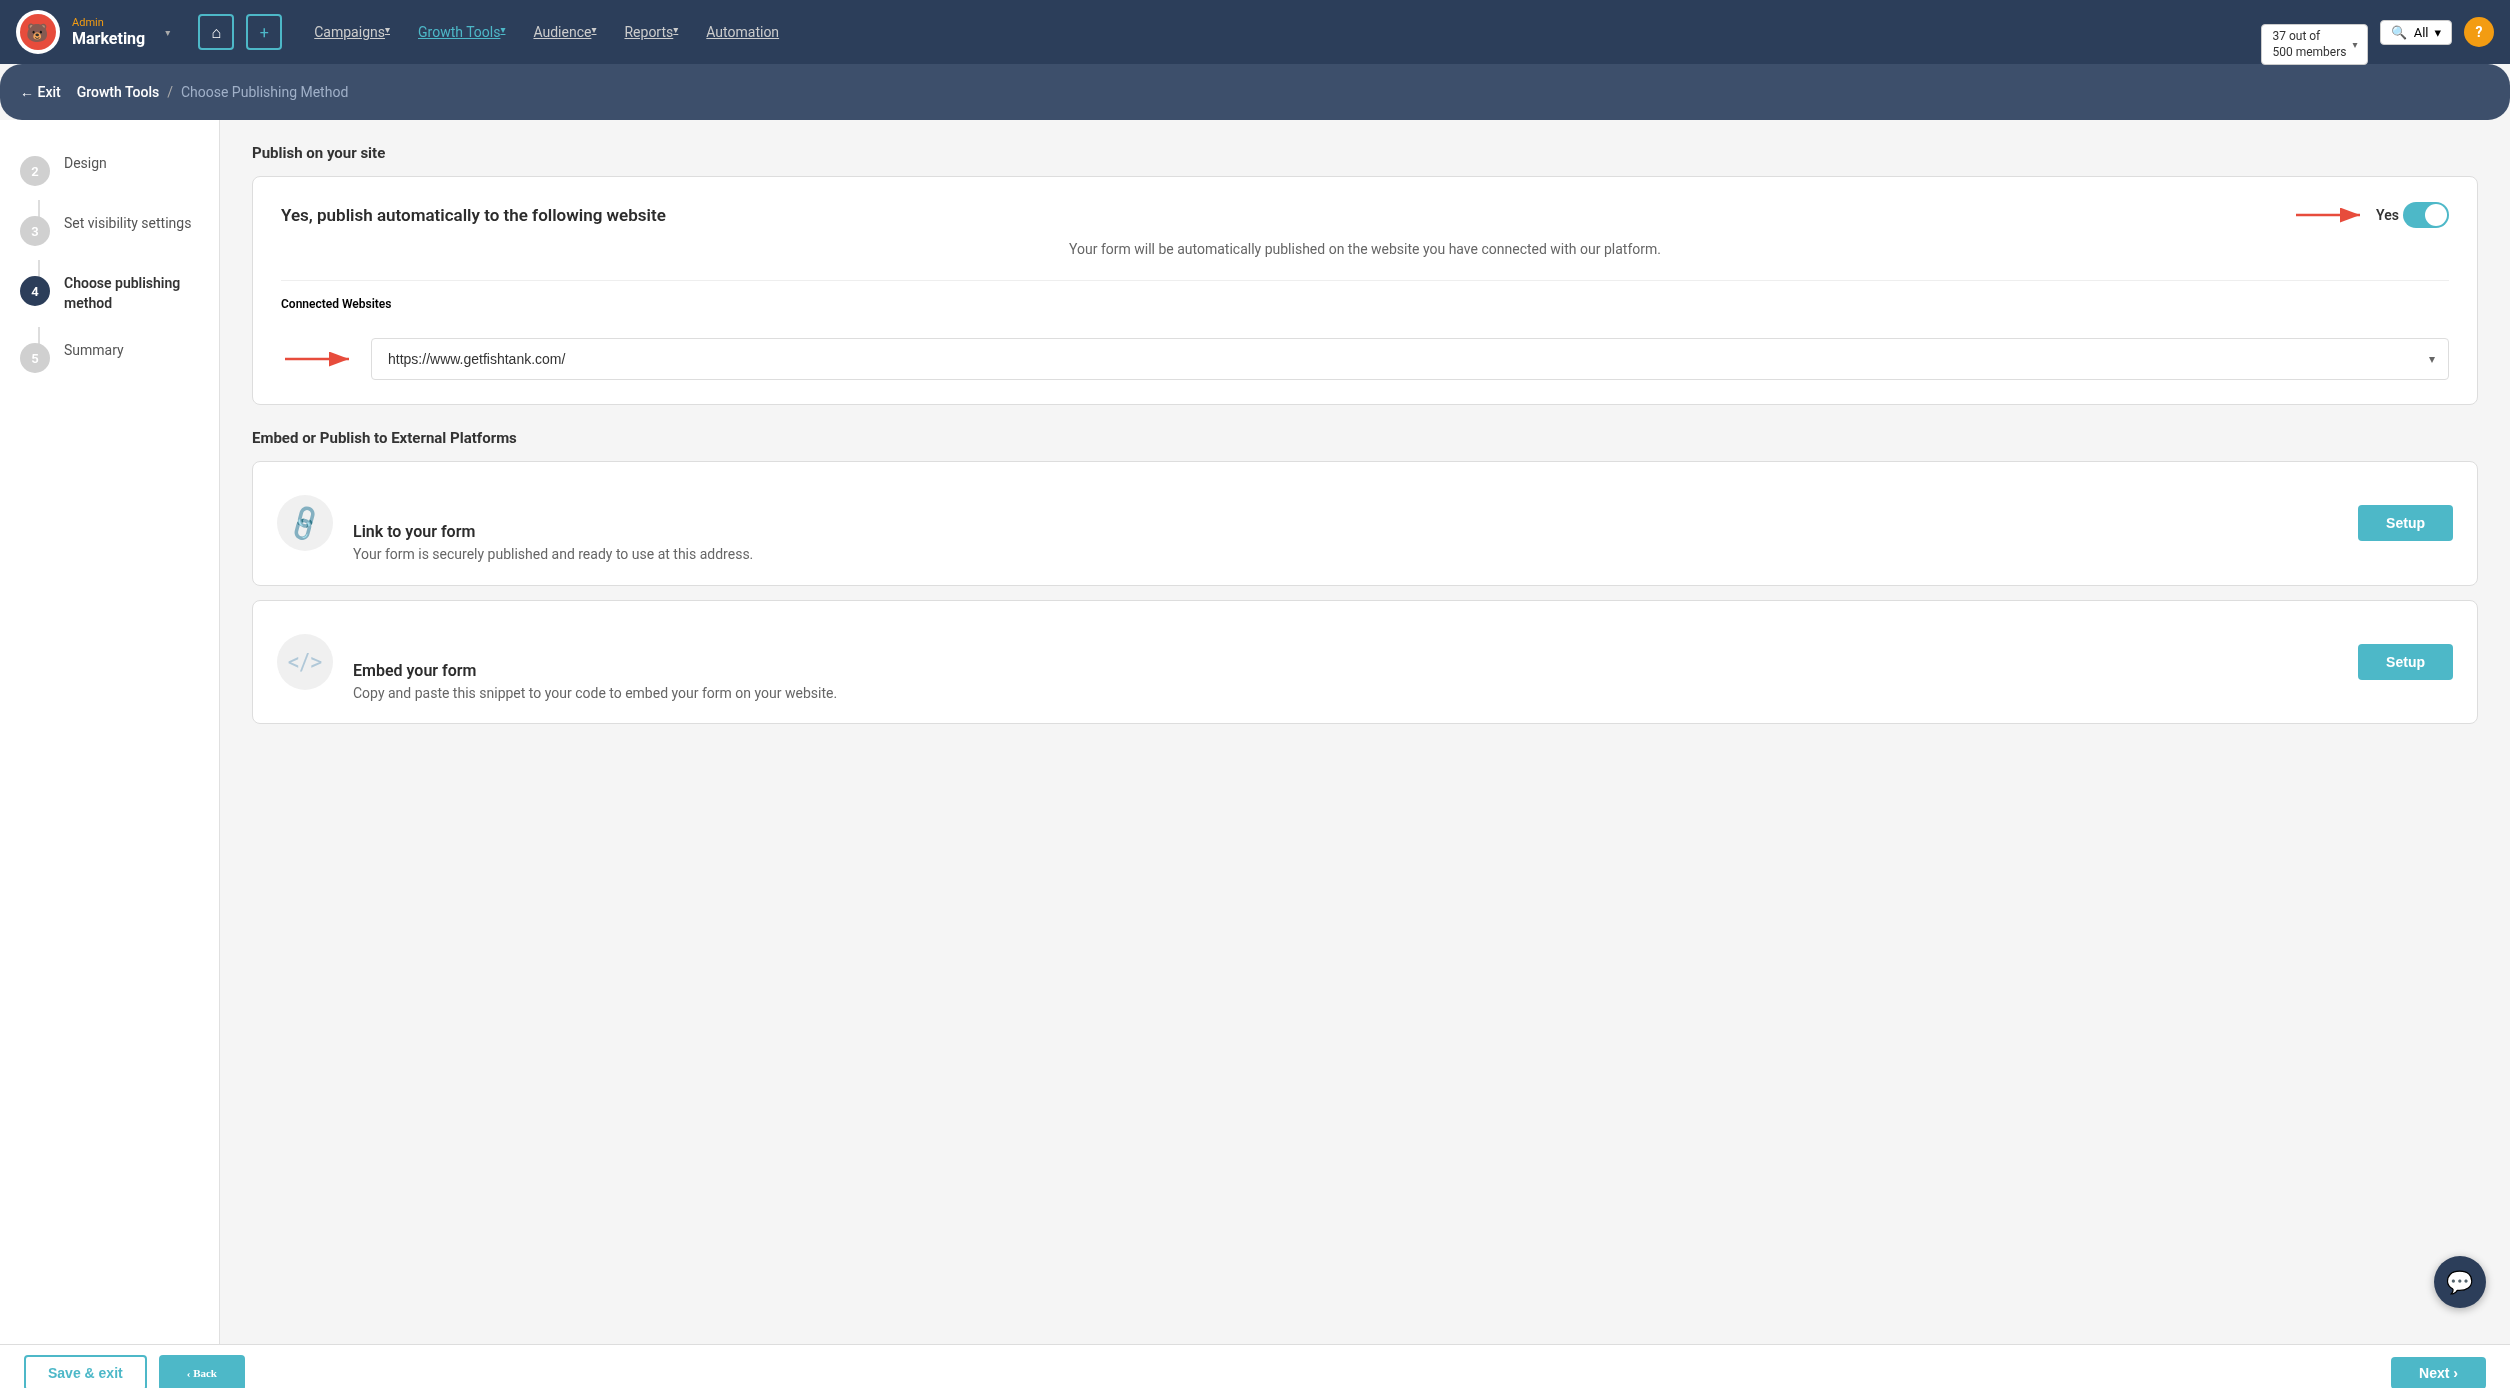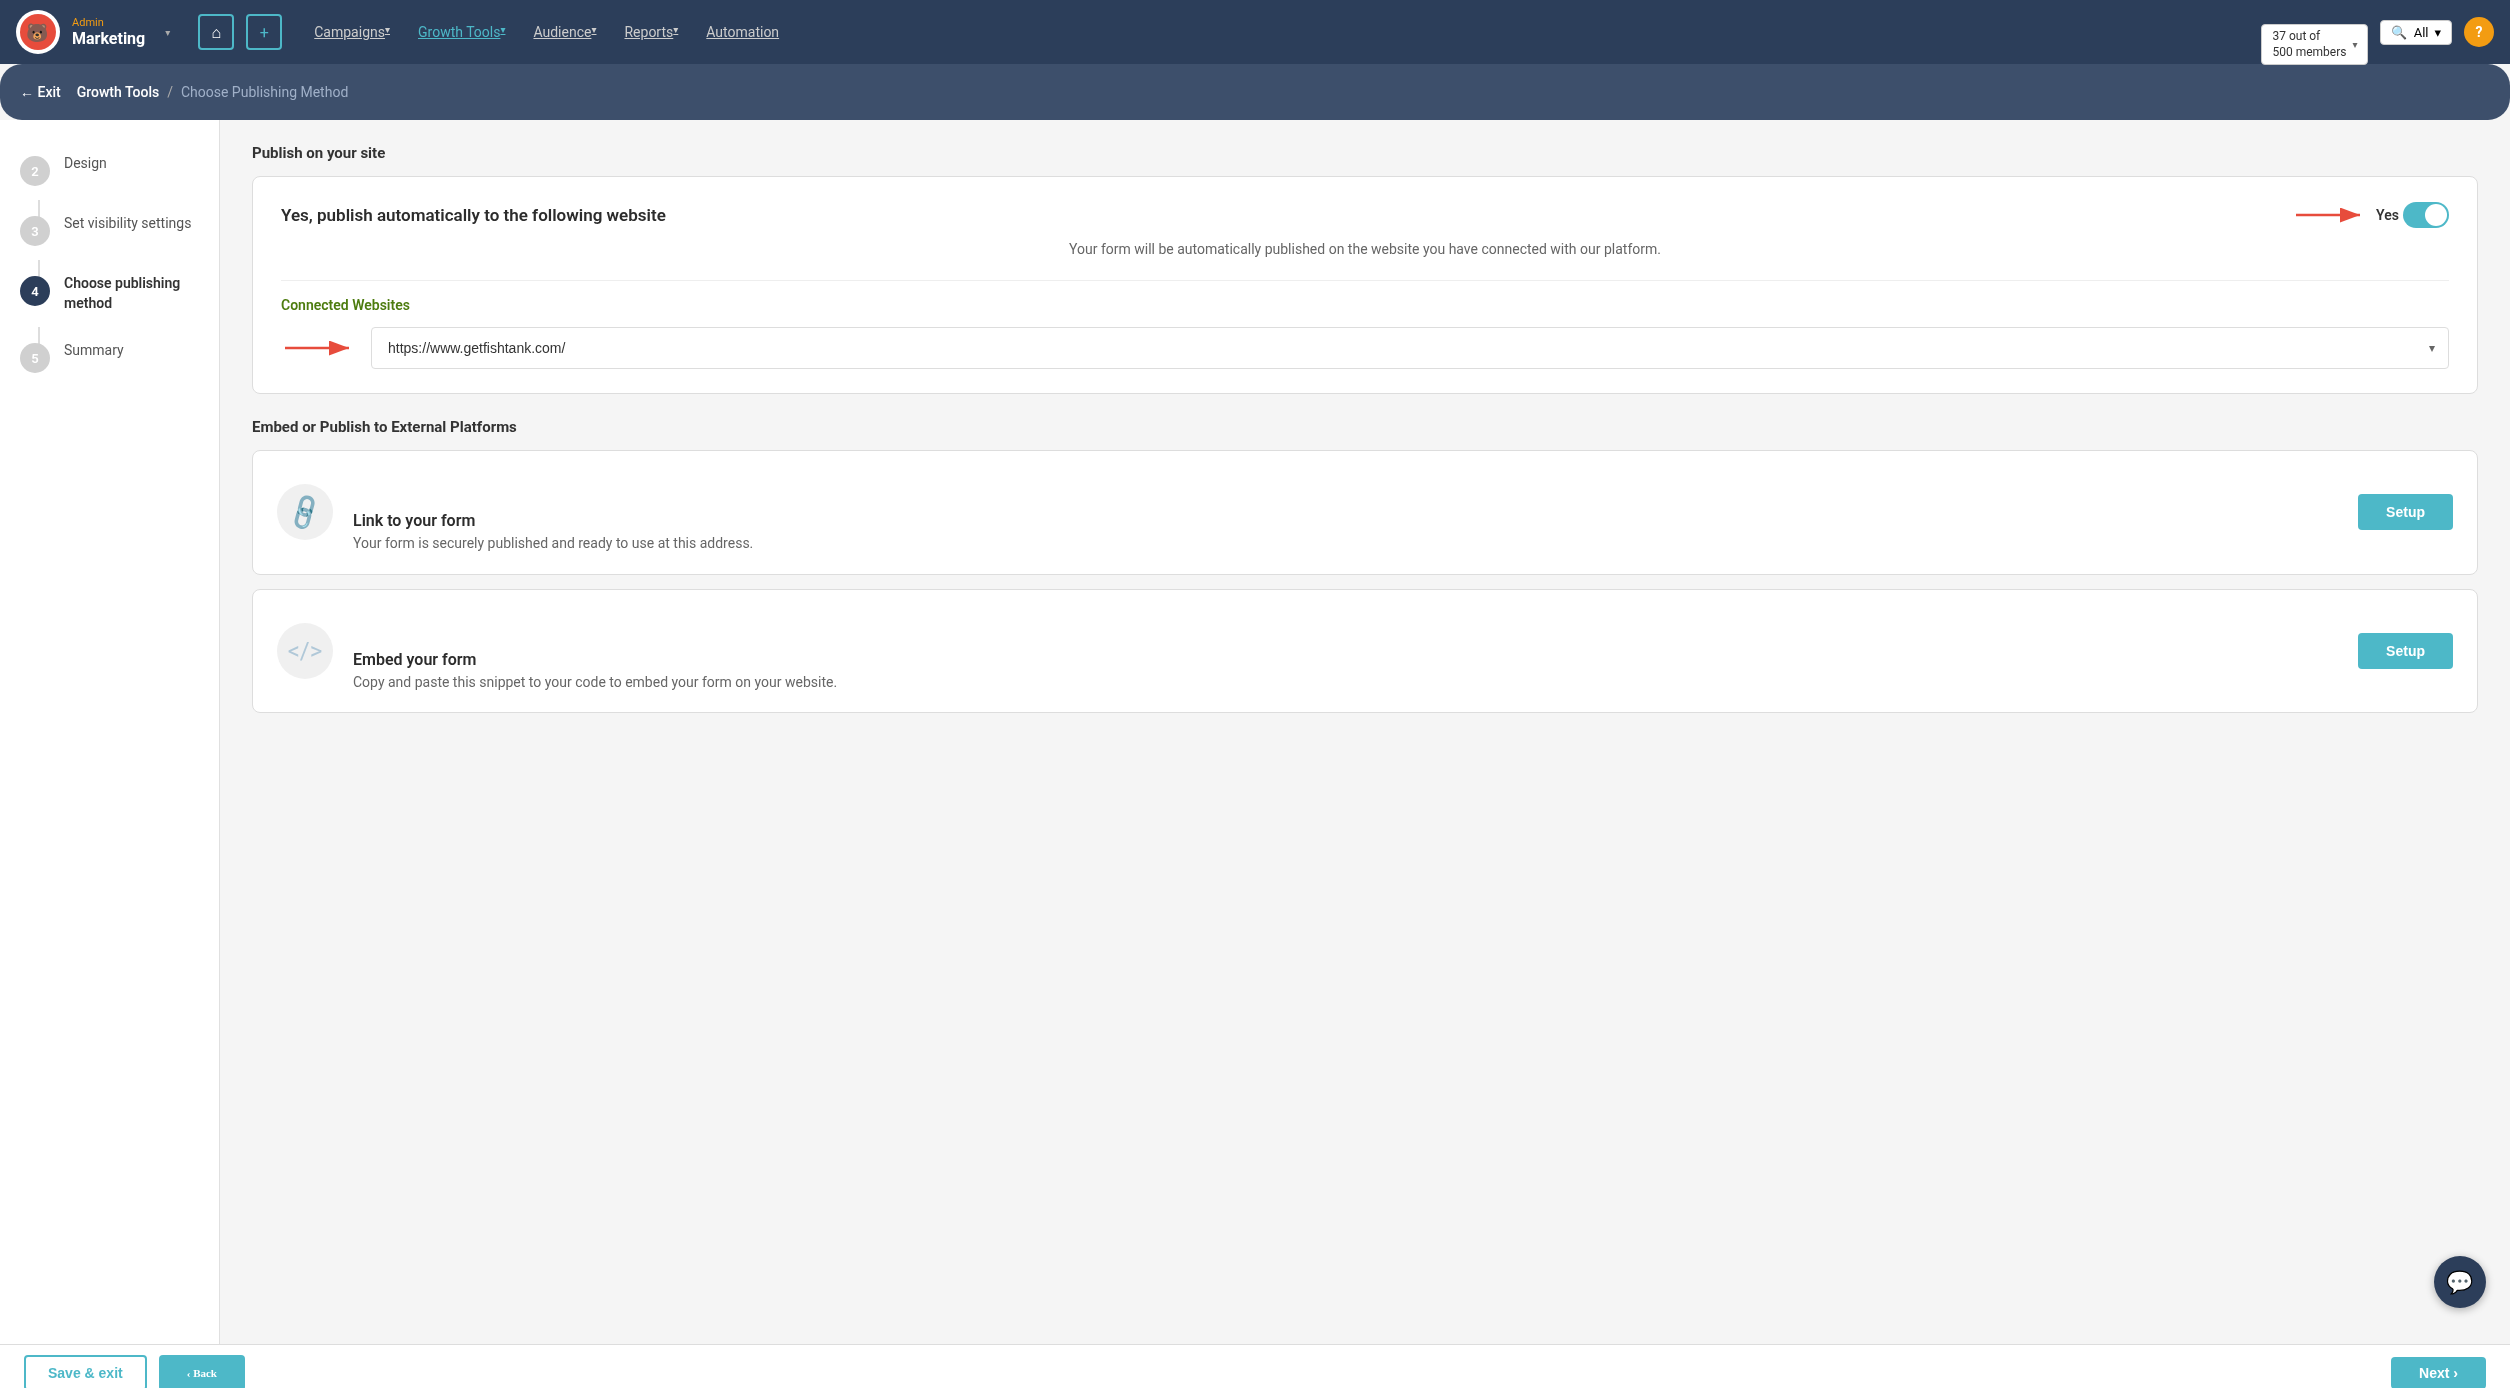--- a/index.html
+++ b/index.html
@@ -238,24 +238,24 @@
       margin-bottom: 20px;
       line-height: 1.5;
       text-align: center;
     }
     .divider {
       border: none;
       border-top: 1px solid #eee;
       margin: 16px 0;
     }
     .connected-label {
-      font-size: 14px;
-      font-weight: 600;
-      color: #4d7c0f;
-      margin-bottom: 14px;
+      font-size: 12px;
+      font-weight: 600;
+      color: #000000;
+      margin-bottom: 27px;
     }
     .url-select-wrapper {
       position: relative;
     }
     .url-select-wrapper select {
       width: 100%;
       border: 1px solid #ddd;
       border-radius: 4px;
       padding: 12px 40px 12px 16px;
       font-size: 14px;

